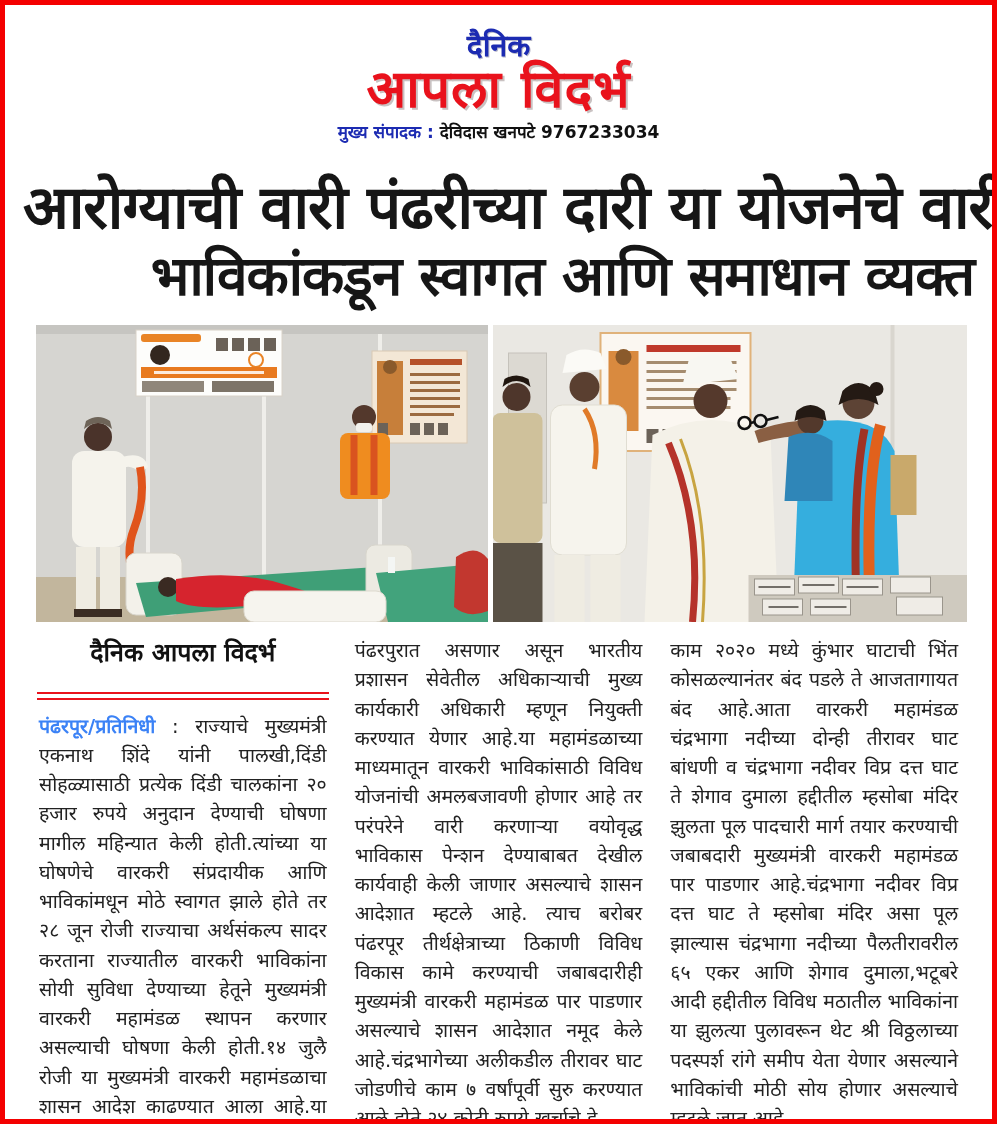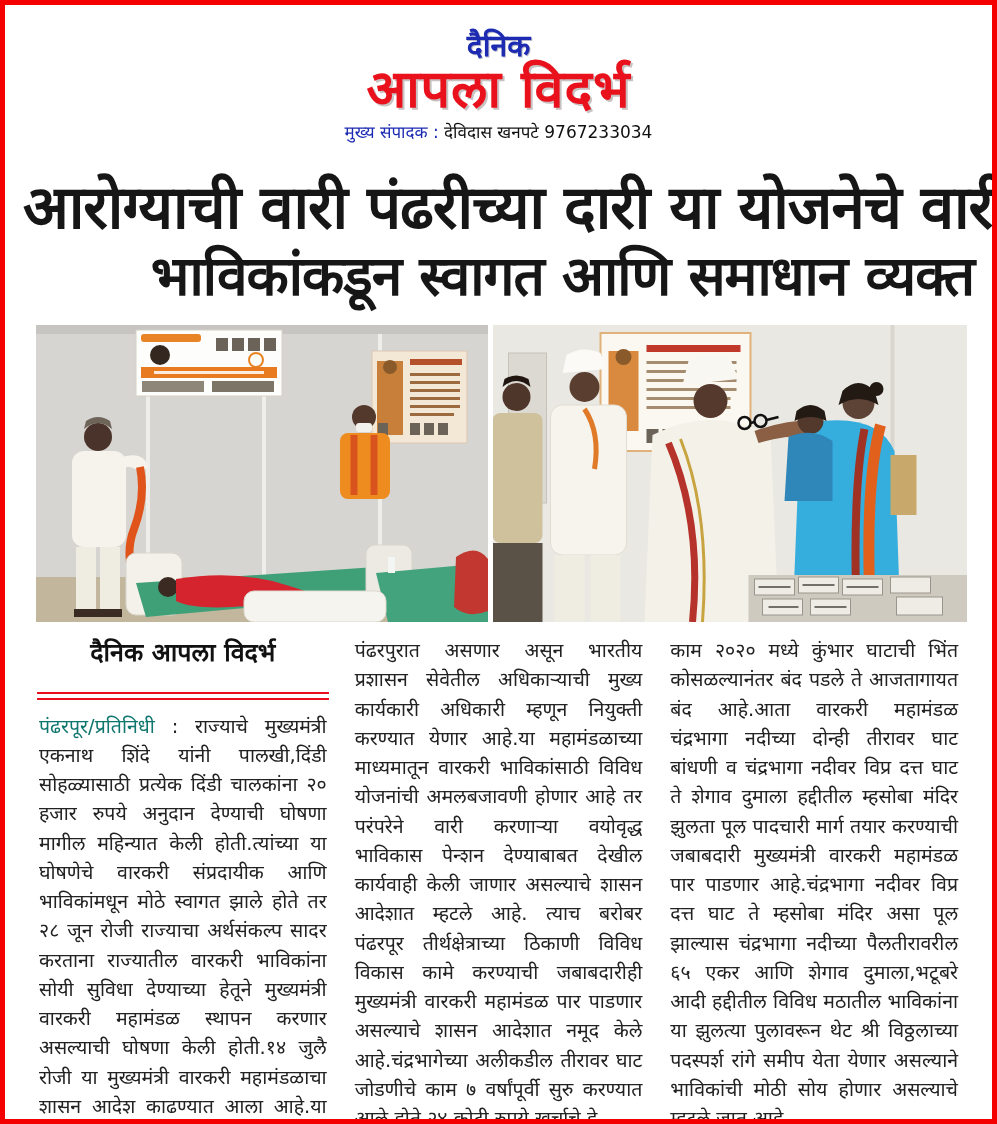--- a/index.html
+++ b/index.html
@@ -16,39 +16,39 @@
   .masthead{ text-align:center; padding-top:26px; line-height:1; }
   .masthead .kicker{
     display:block; font-size:30px; font-weight:bold; color:#1c2bb2;
     text-shadow:1px 1px 0 #b9b9c9;
   }
   .masthead .title{
     display:block; font-size:52px; font-weight:bold; color:#e9121c;
     letter-spacing:1px; margin-top:2px;
     text-shadow:2px 2px 0 #c9c2c2;
   }
-  .masthead .tagline{ margin-top:9px; font-size:17px; font-weight:normal; }
+  .masthead .tagline{ margin-top:9px; font-size:17px; font-weight:bold; }
   .masthead .tagline .lbl{ color:#1c2bb2; }
   .masthead .tagline .val{ color:#111; }
   
   .headline{ text-align:center; margin:30px 18px 0; font-weight:bold; color:#161616; }
   .headline .l1{ font-size:60px; line-height:1.2; letter-spacing:-1px; white-space:nowrap; }
   .headline .l2{ font-size:55px; line-height:1.2; letter-spacing:-1px; white-space:nowrap;text-align:right; }
   
   .photos{ display:flex; gap:5px; margin:16px 31px 0; height:297px; }
   .photos figure{ margin:0; flex:none; overflow:hidden; background:#d6d5d1; }
   .photos figure.left{ width:452px; }
   .photos figure.right{ width:474px; }
   .photos svg{ display:block; width:100%; height:100%; }
   
   .article{ display:flex; gap:20px; margin:10px 30px 0; }
   .article .col{ flex:1; font-size:19.5px; line-height:1.5; text-align:justify; color:#222; }
   .col1-head{ text-align:center; font-size:25px; font-weight:bold; color:#111; margin:2px 0 20px; }
   .red-rule{ height:4px; border-top:2.5px solid #e9121c; border-bottom:2.5px solid #e9121c; margin:0 2px 12px; }
-  .dateline{ font-weight:normal; color:#0f766e; }
+  .dateline{ font-weight:bold; color:#3b82f6; }
   .article p{ margin:4px; }
 </style>
 </head>
 <body>
 
 <header class="masthead">
   <span class="kicker">दैनिक</span>
   <span class="title">आपला विदर्भ</span>
   <div class="tagline">
     <span class="lbl">मुख्य संपादक :</span>

